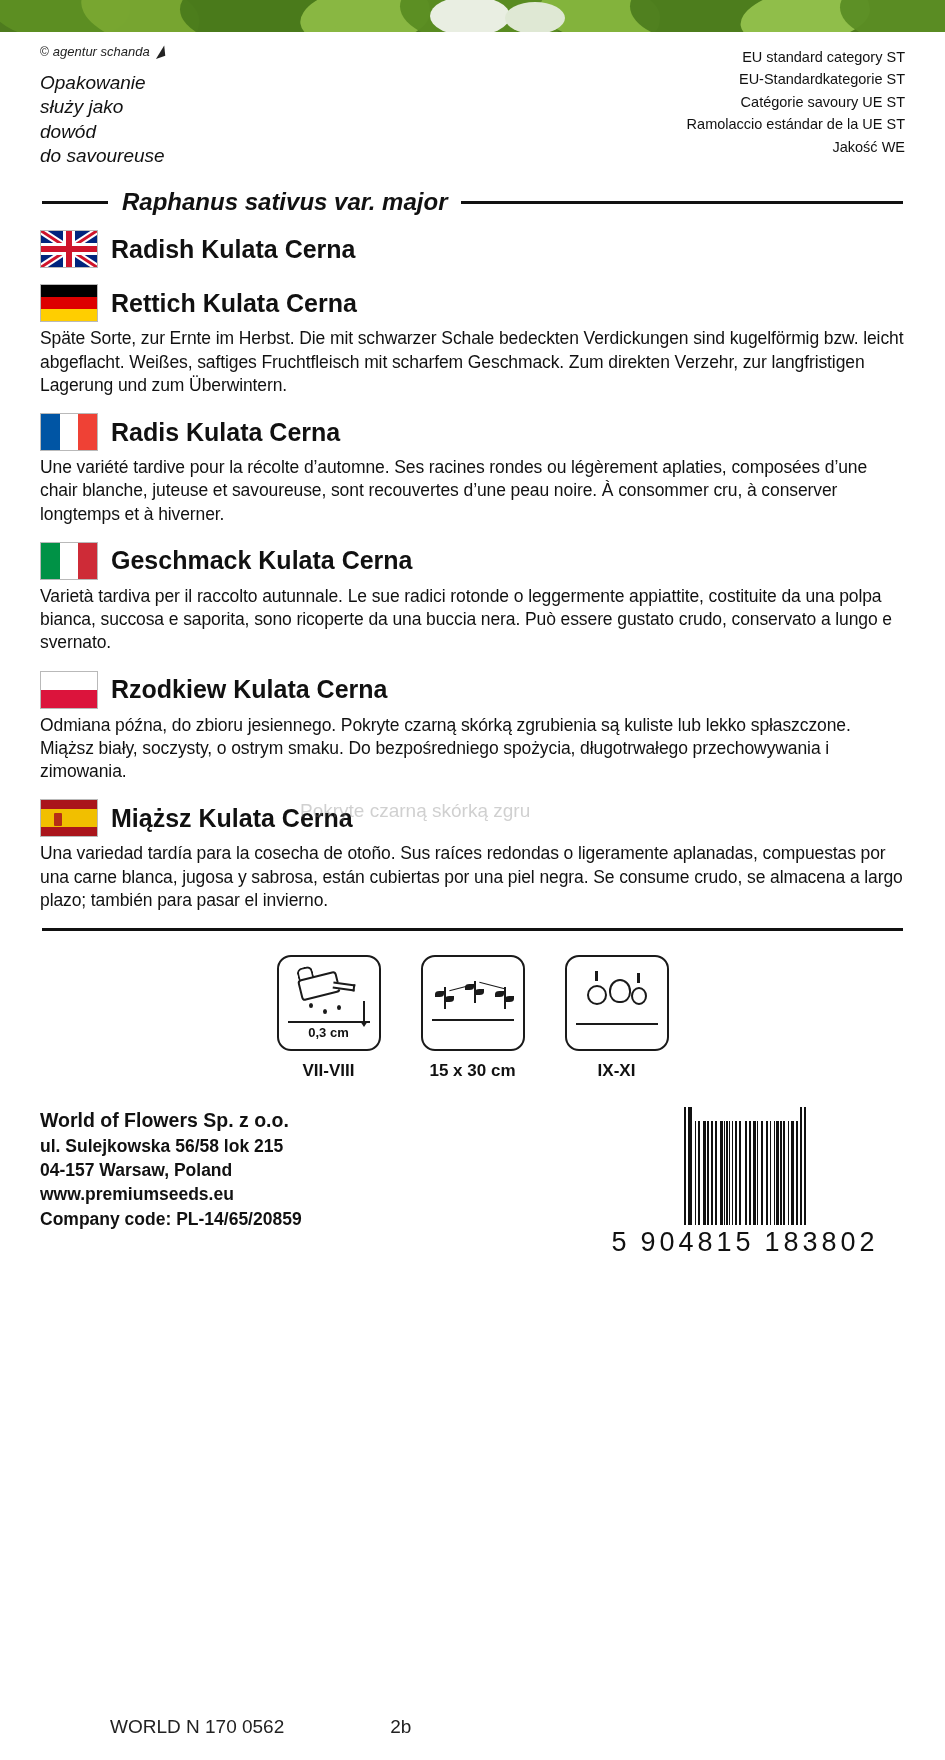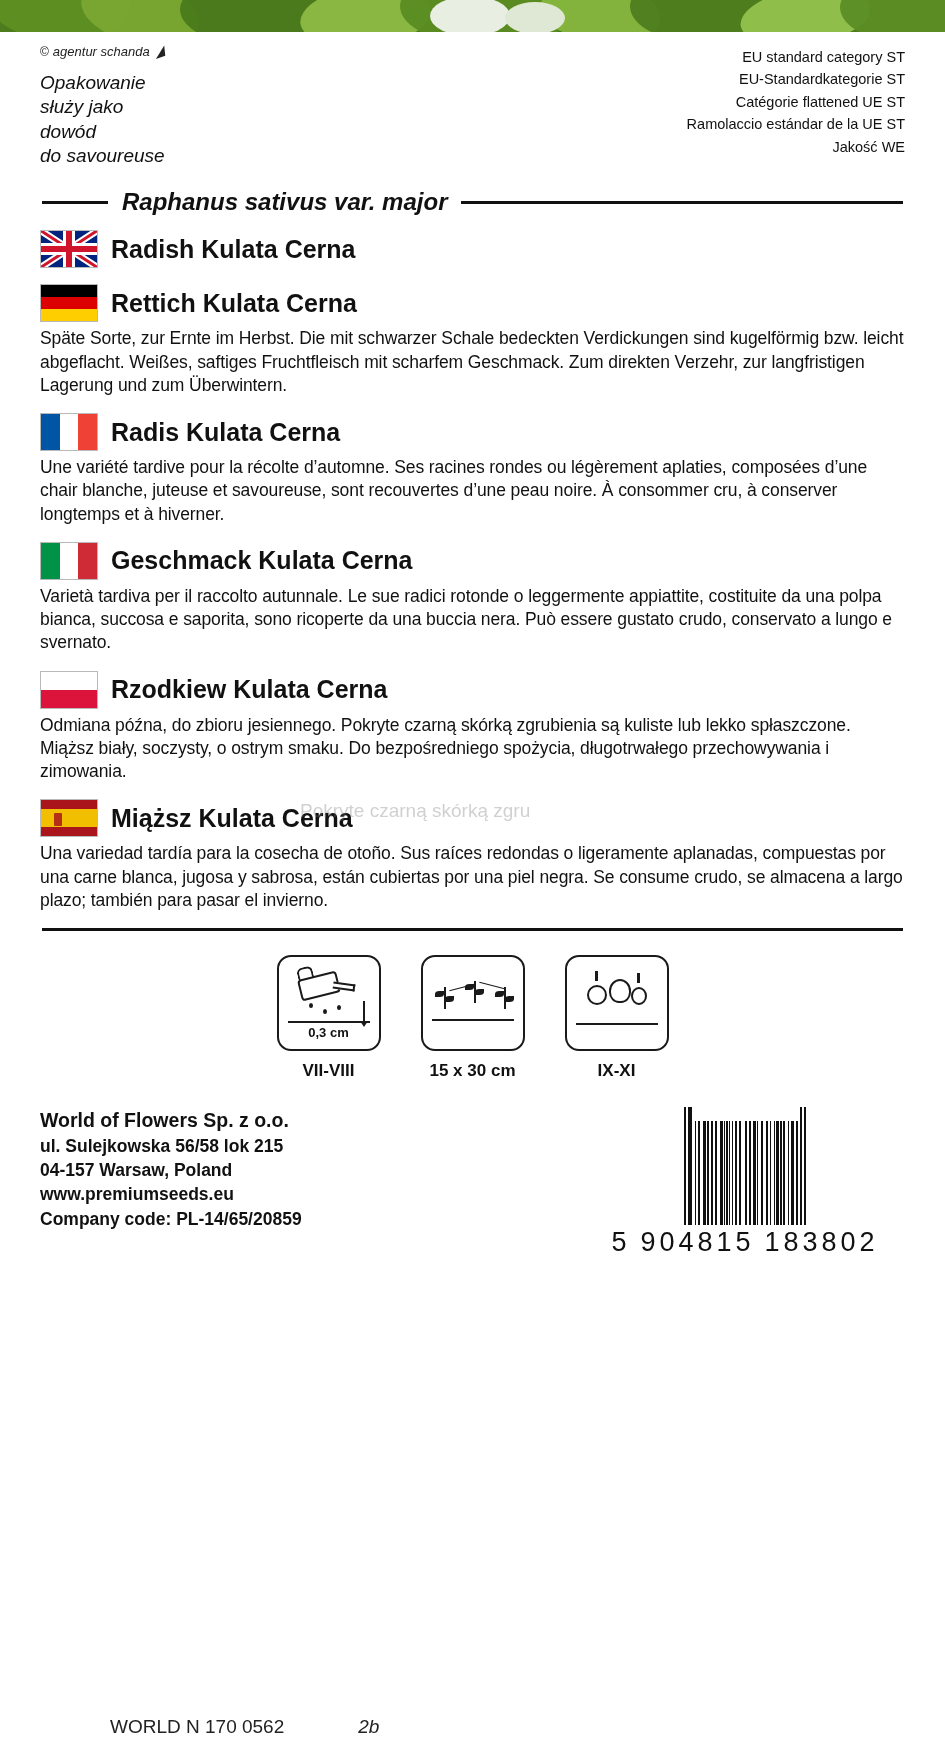--- a/index.html
+++ b/index.html
@@ -364,21 +364,21 @@
     position: absolute;
     left: 0; right: 0;
     bottom: 22px;
     display: flex;
     align-items: center;
     padding: 0 110px;
     font-size: 19px;
     color: #222;
   }
   .bottom-row .code { flex: 0 0 auto; }
-  .bottom-row .pageno { margin-left: 74px; font-style: italic; }
+  .bottom-row .pageno { margin-left: 106px; }
 
   .watermark {
     position: absolute;
     left: 300px;
     top: 800px;
     font-size: 19px;
     color: rgba(120,120,120,0.35);
     pointer-events: none;
     white-space: nowrap;
   }
@@ -410,21 +410,21 @@
         <span class="logo-glyph">◢</span>
       </div>
       <div class="claim" style="white-space: pre-line;">Opakowanie
 służy jako
 dowód
 do savoureuse</div>
     </div>
     <div class="eu-block">
       <div>EU standard category ST</div>
       <div>EU-Standardkategorie ST</div>
-      <div>Catégorie flattened UE ST</div>
+      <div>Catégorie savoury UE ST</div>
       <div>Ramolaccio estándar de la UE ST</div>
       <div>Jakość WE</div>
     </div>
   </div>
 
   <div class="latin-wrap">
     <div class="rule"></div>
     <div class="latin-name">Raphanus sativus var. major</div>
     <div class="rule long"></div>
   </div>

